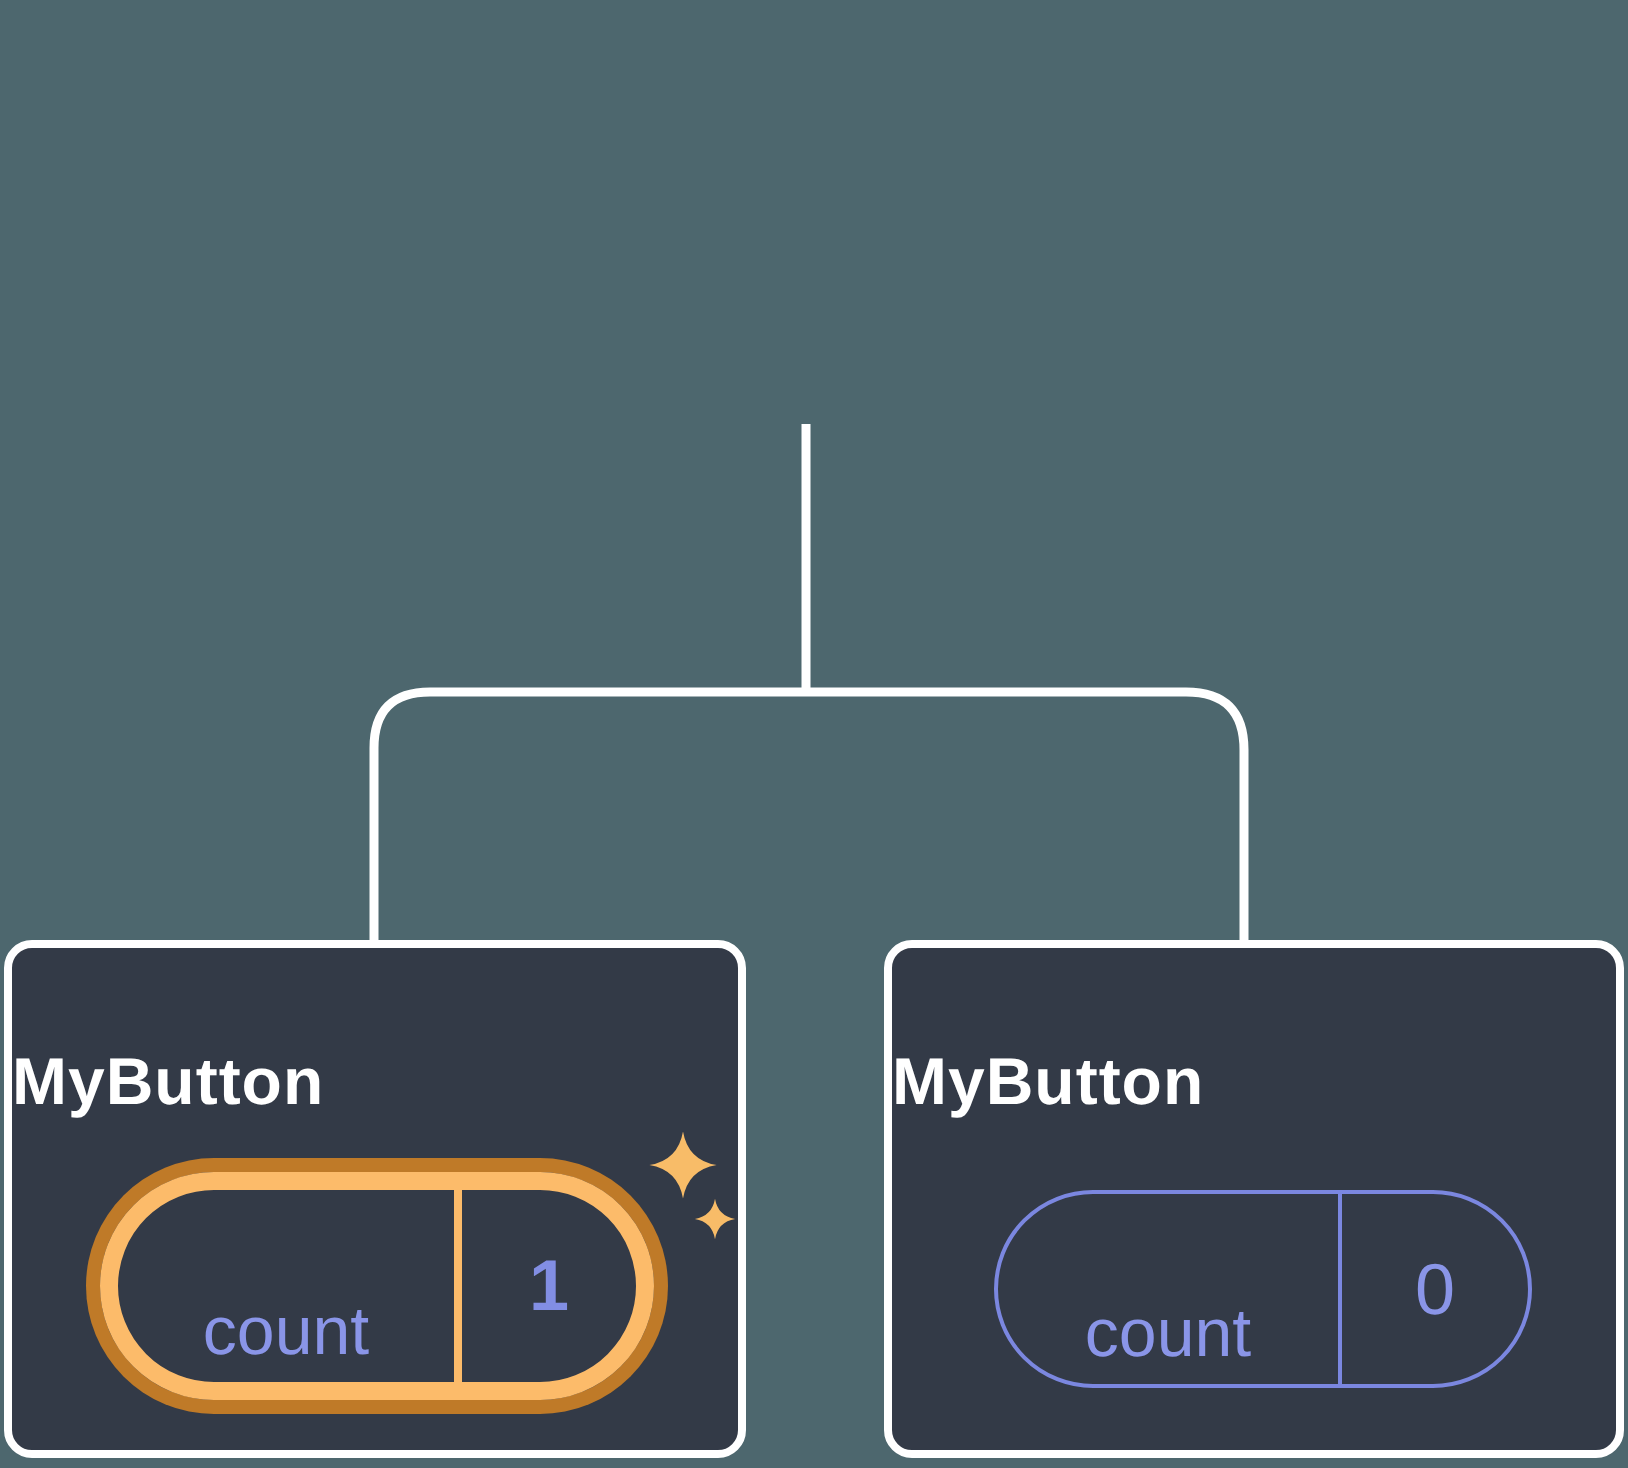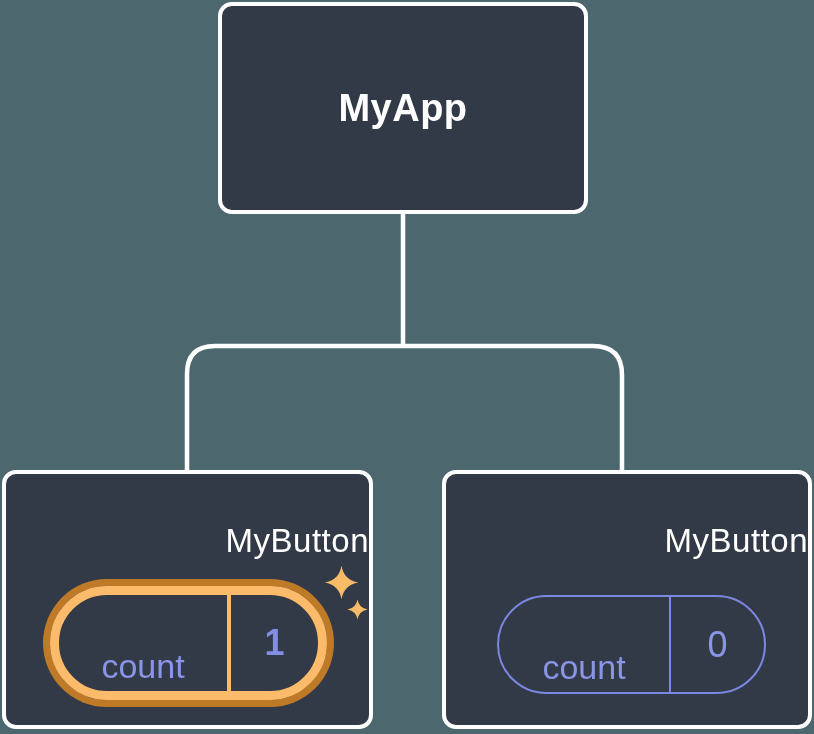--- a/index.html
+++ b/index.html
@@ -45,23 +45,23 @@
     width: 371px; height: 259px;
   }
   .node-child-left  { left: 2px; }
   .node-child-right { left: 442px; width: 370px; }
   .node-child .node-title {
     position: absolute;
     left: 0; right: 0;
     top: 46px;
     height: 42px;
     line-height: 42px;
-    text-align: right;
+    text-align: left;
     font-size: 33px;
-    font-weight: 400;
+    font-weight: 700;
     color: #FFFFFF;
     letter-spacing: 0.5px;
   }
   .pill {
     position: absolute;
     box-sizing: border-box;
     border-radius: 999px;
     display: flex;
     align-items: stretch;
   }
@@ -109,23 +109,20 @@
 </head>
 <body>
 
 <div class="stage">
 
   <svg class="connectors" viewBox="0 0 814 734" xmlns="http://www.w3.org/2000/svg">
     <path d="M403 212 L403 346" fill="none" stroke="#FFFFFF" stroke-width="4.5"></path>
     <path d="M187 472 L187 374 Q187 346 215 346 L593 346 Q622 346 622 375 L622 472" fill="none" stroke="#FFFFFF" stroke-width="4.5"></path>
   </svg>
 
-  <div class="node node-root">
-    <div class="node-title">MyApp</div>
-  </div>
 
   <div class="node node-child node-child-left">
     <div class="node-title">MyButton</div>
 
     <div class="pill pill-highlight">
       <div class="pill-cell pill-cell-name">count</div>
       <div class="pill-cell pill-cell-value">1</div>
     </div>
 
     <svg class="sparkle sparkle-large" viewBox="0 0 100 100" xmlns="http://www.w3.org/2000/svg">

